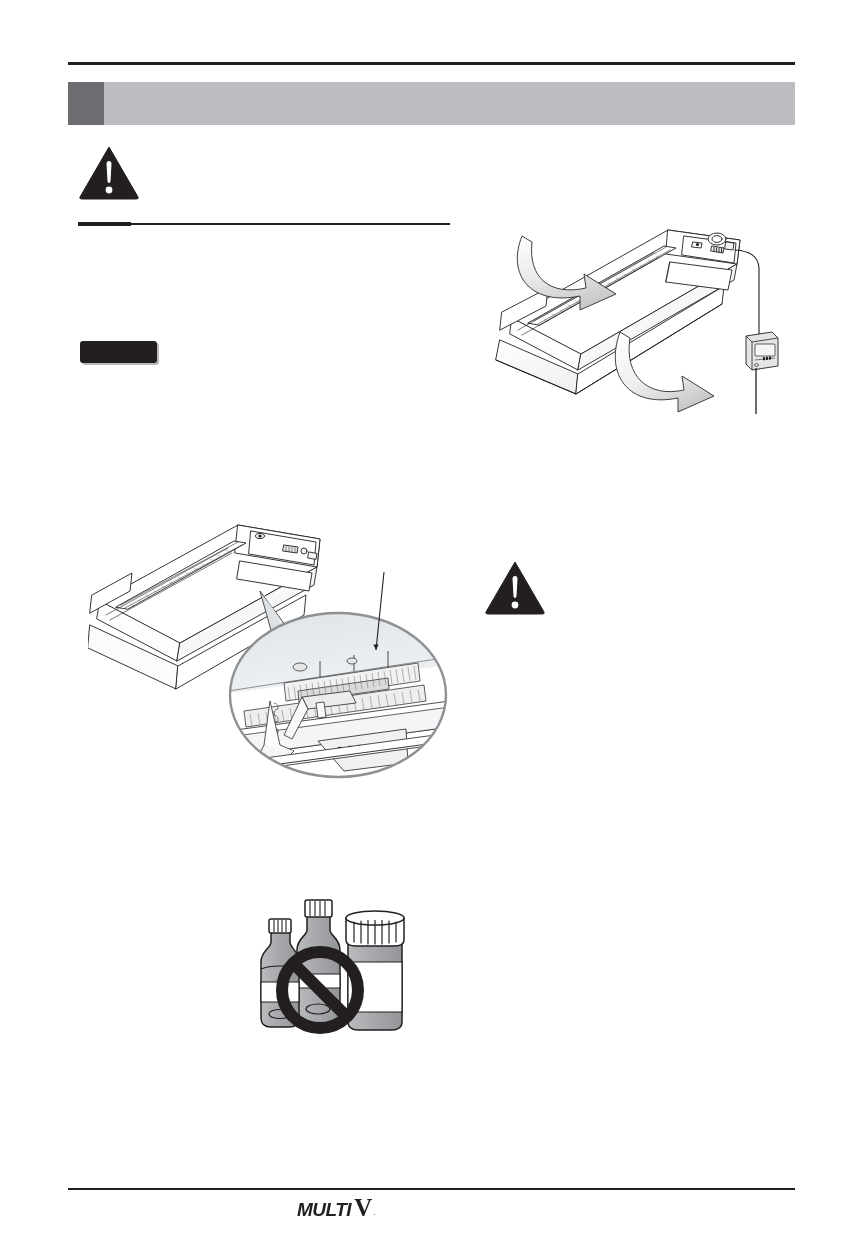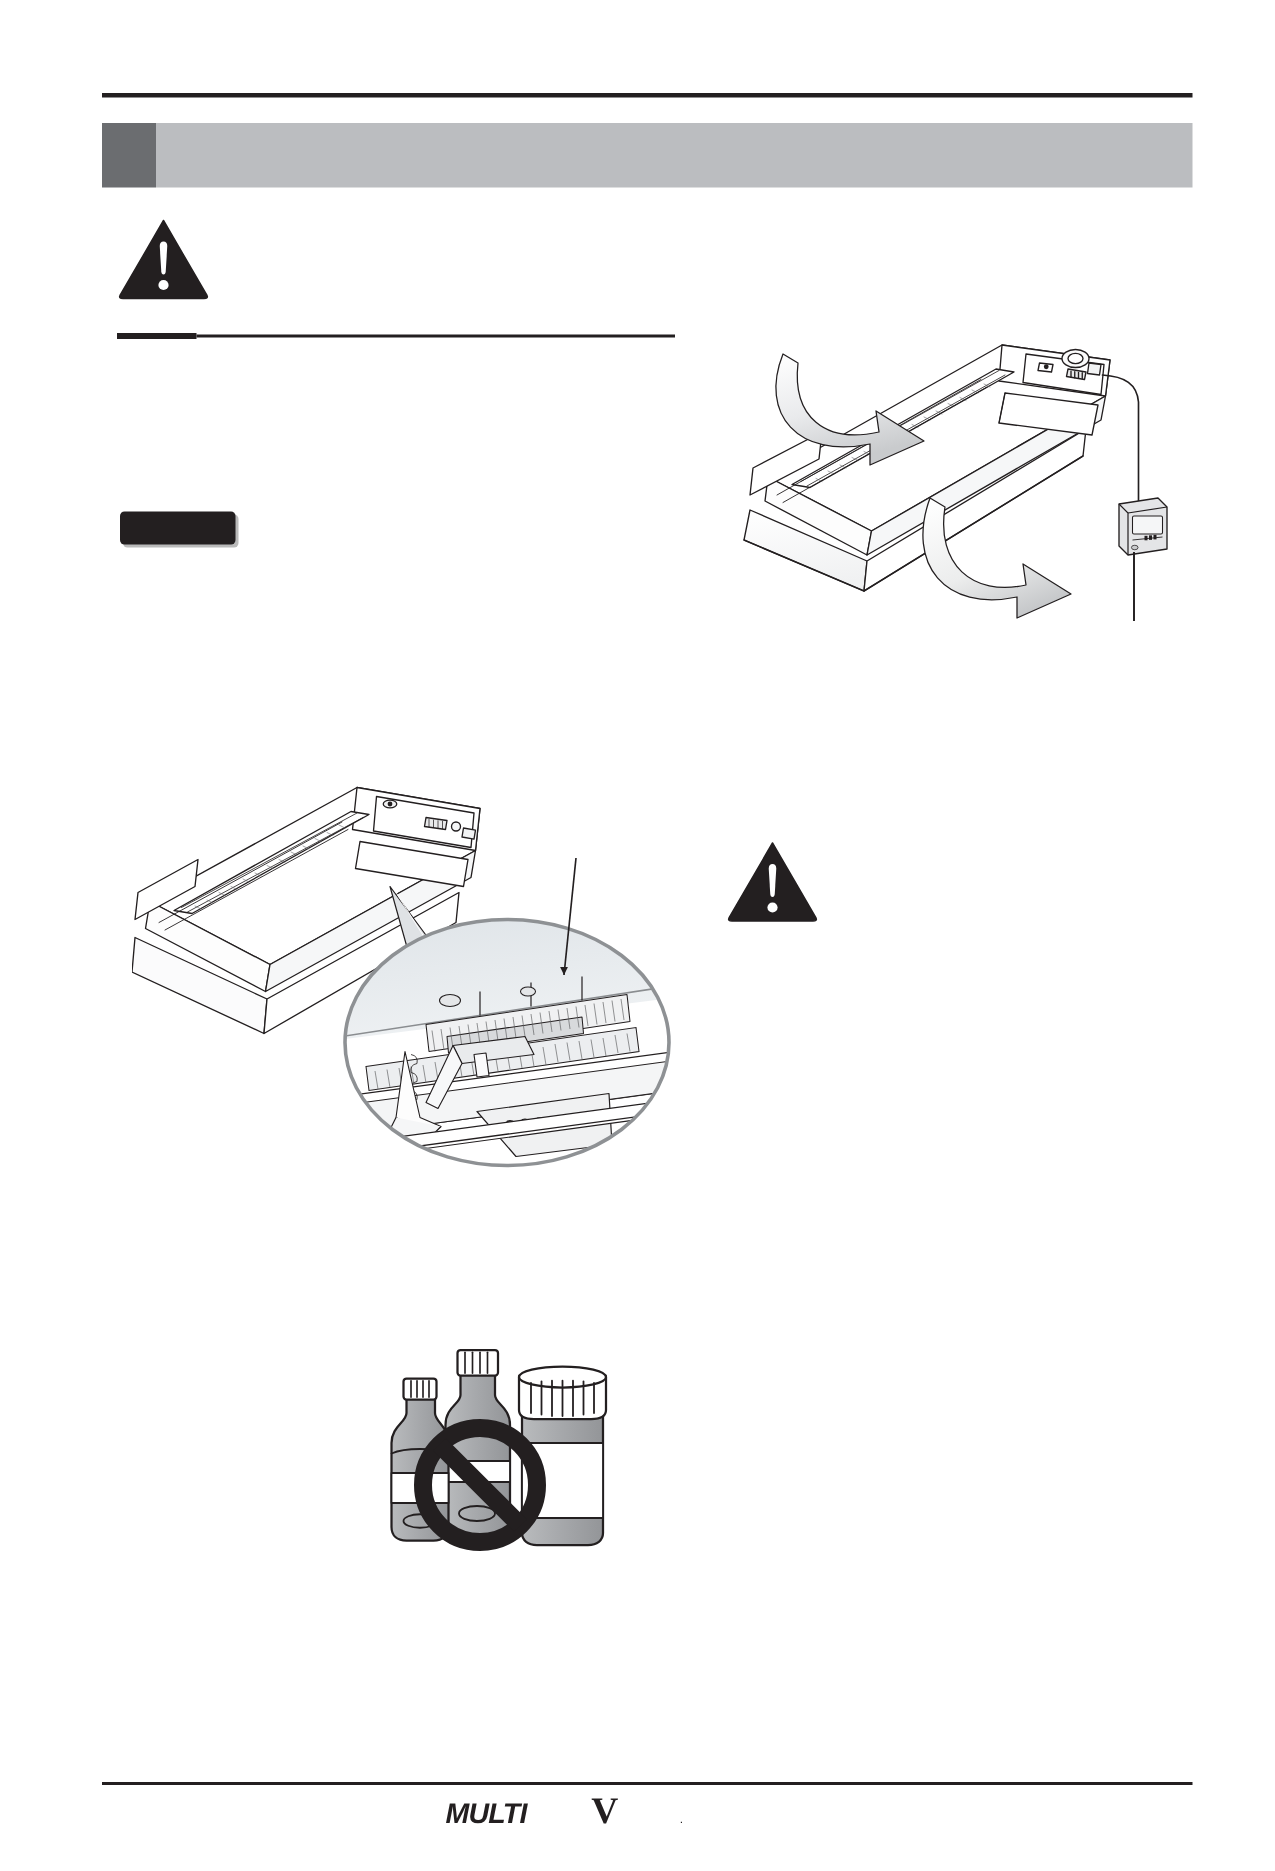--- a/index.html
+++ b/index.html
@@ -143,21 +143,20 @@
     background: #231f20;
   }
   .footer-logo {
     position: absolute;
     left: 297px;
     top: 1194px;
     height: 24px;
     display: flex;
     align-items: baseline;
     color: #231f20;
-    gap: 40px;
   }
   .footer-logo .m {
     font-size: 19px;
     font-weight: bold;
     font-style: italic;
     letter-spacing: -0.5px;
     font-family: "Liberation Sans", sans-serif;
   }
   .footer-logo .v {
     font-size: 25px;

